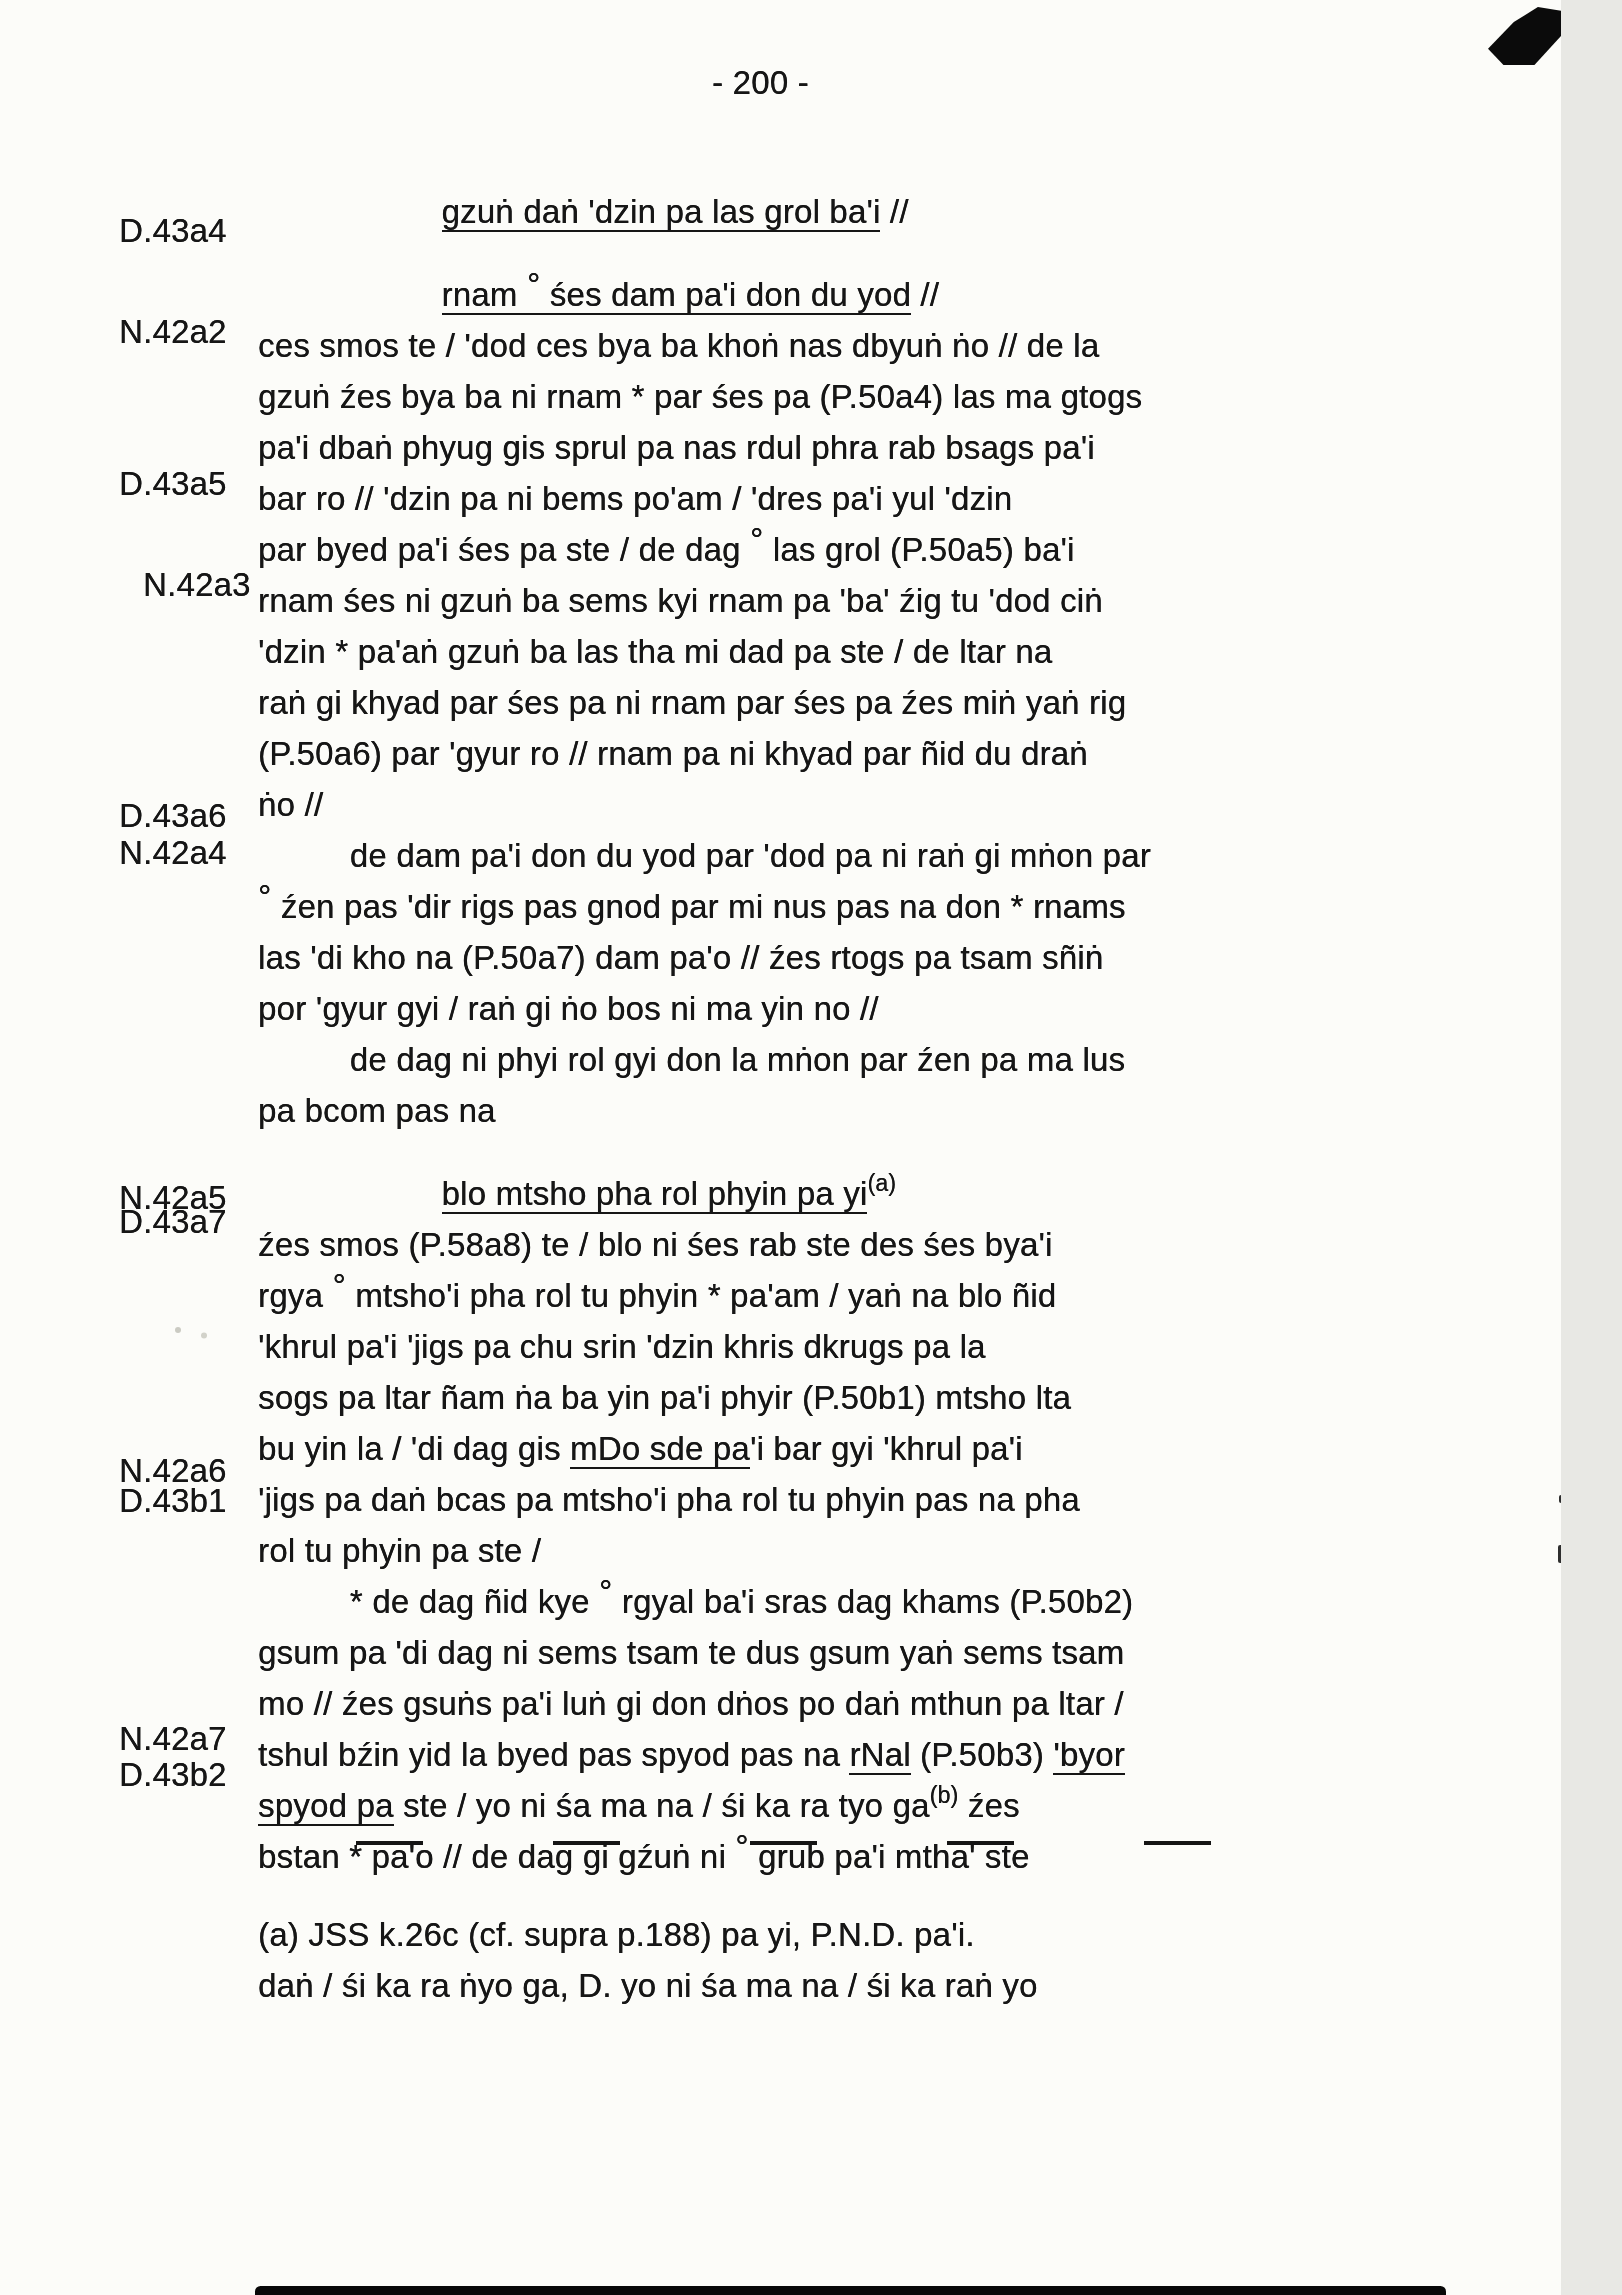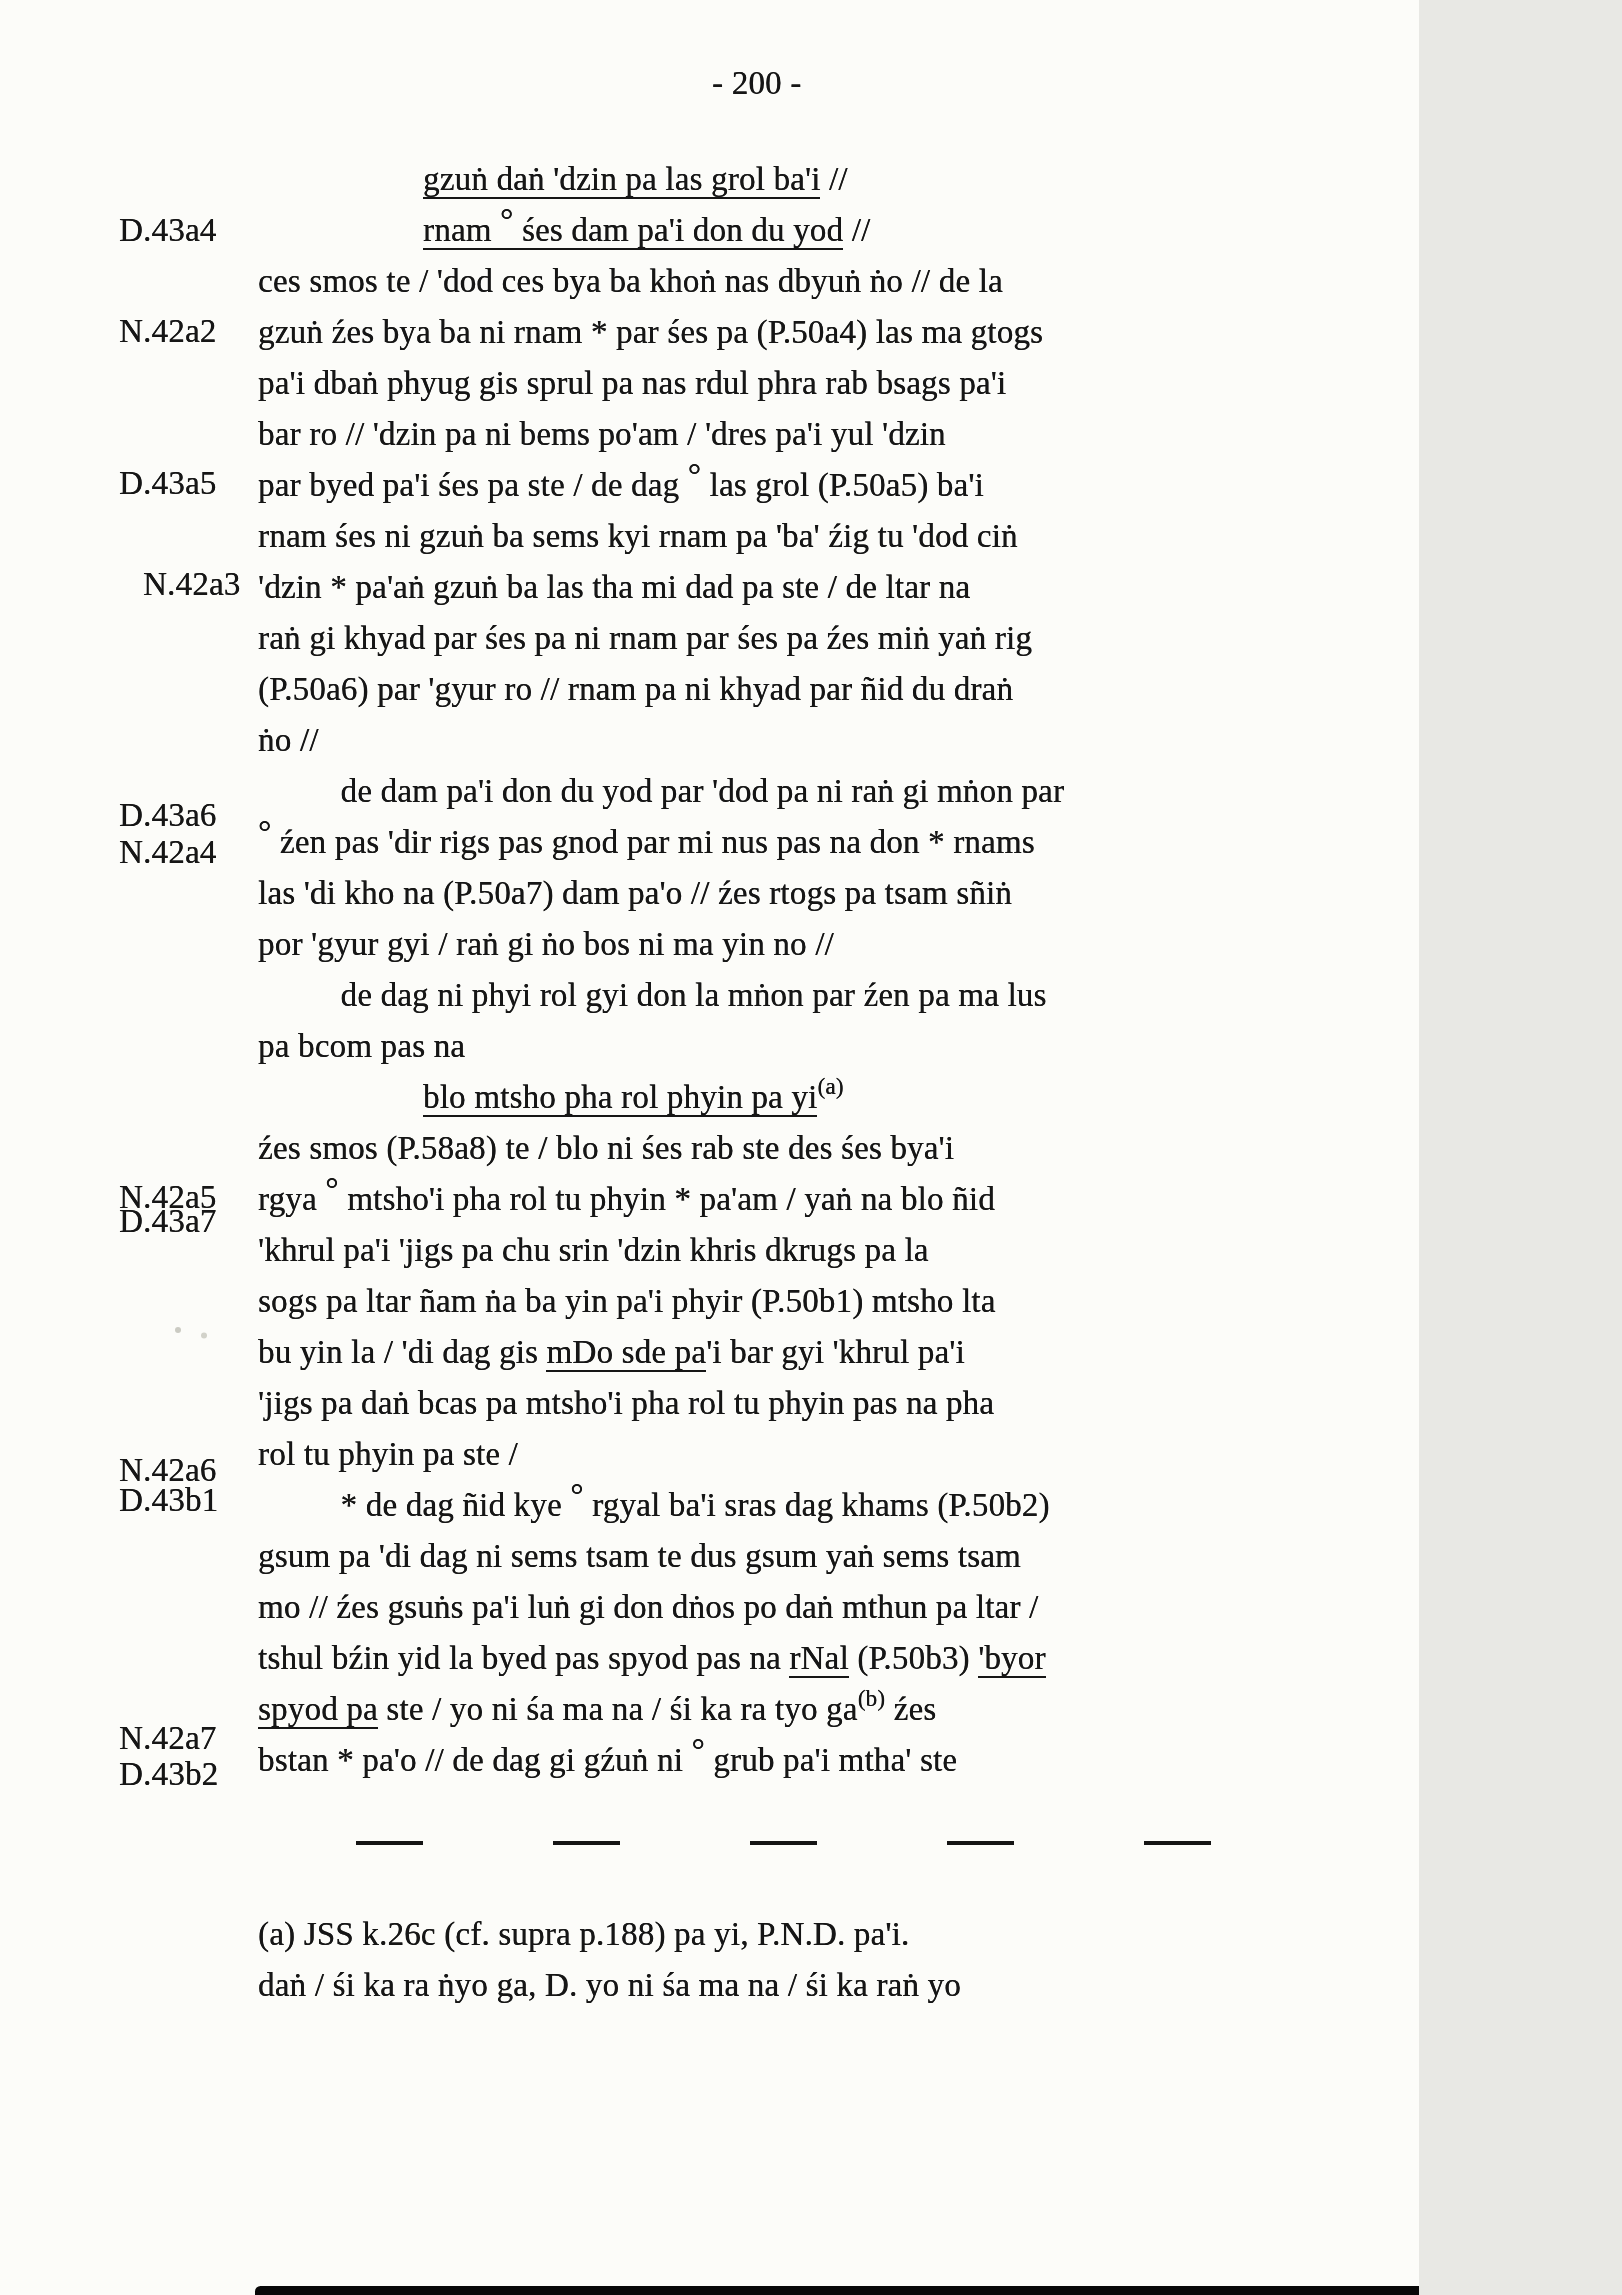--- a/index.html
+++ b/index.html
@@ -1,36 +1,36 @@
 <!DOCTYPE html>
 <html style="font-size:11px"><head>
 <meta charset="utf-8">
 <style>
   html,body{margin:0;padding:0;background:#e8e8e4;}
   .page{
     position:relative;
-    width:1419px;height:2295px;
+    width:1561px;height:2295px;
     background:#fcfcf9;
     overflow:hidden;
-    font-family:Liberation Serif, serif;
+    font-family:Liberation Sans, sans-serif;
     color:#161616;
   }
   .typed{
     font-size:33px;
     letter-spacing:0.2px;
     white-space:pre;
     text-shadow:0.3px 0 0 currentColor;
   }
   .page-number{
     position:absolute;left:712px;top:65px;line-height:36px;
   }
   .text-block{position:absolute;left:258px;top:154px;}
   .line{height:51px;line-height:51px;}
   .line.para{padding-left:5ch;}
-  .line.verse{padding-left:10ch;}
+  .line.verse{padding-left:10ch;margin-top:32px;}
   .seg-u{border-bottom:2.8px solid currentColor;}
   .raise{display:inline-block;transform:translateY(-0.30em);}
   .raise.small{font-size:.70em;transform:translateY(-0.60em);}
   .margin-labels{position:absolute;left:-139px;top:0;width:139px;}
   .margin-label{
     position:absolute;left:0;height:51px;line-height:51px;
     font-size:33px;letter-spacing:0.2px;white-space:pre;
     text-shadow:0.3px 0 0 currentColor;
   }
   .separator-row{position:absolute;left:356px;top:1841px;display:flex;gap:130px;}

